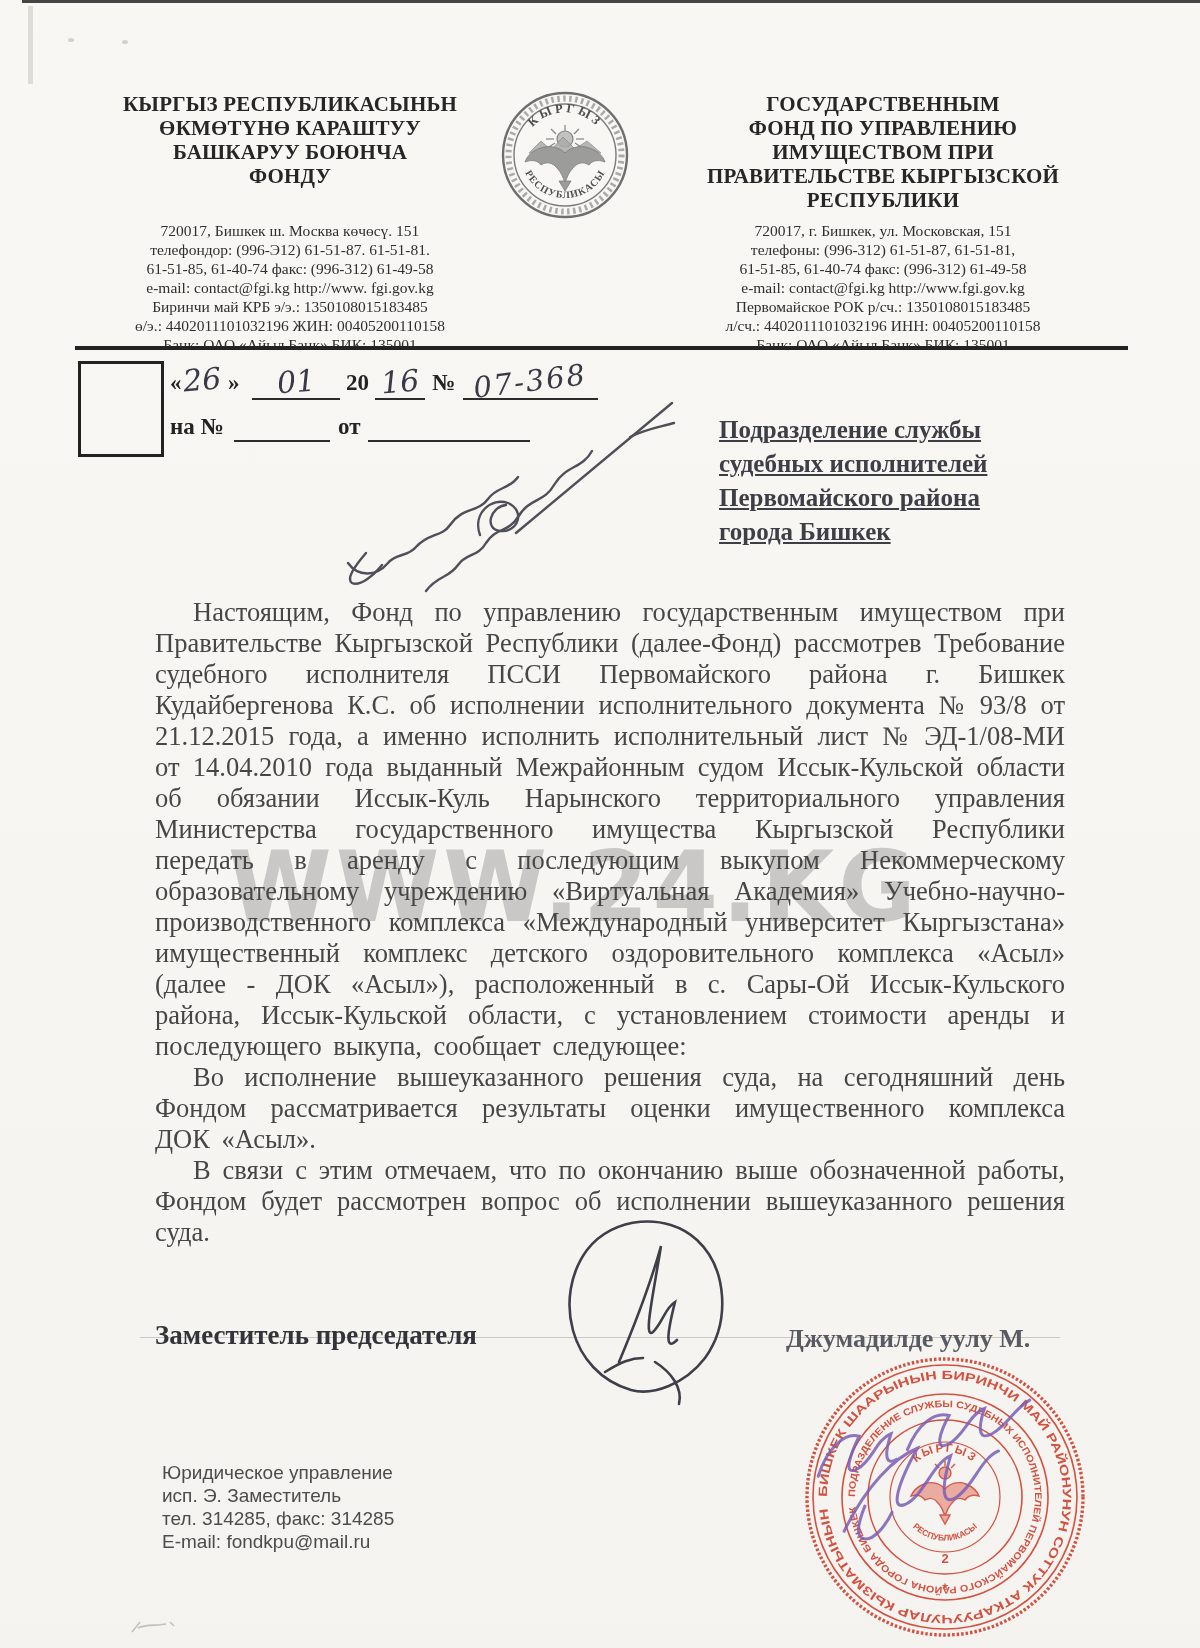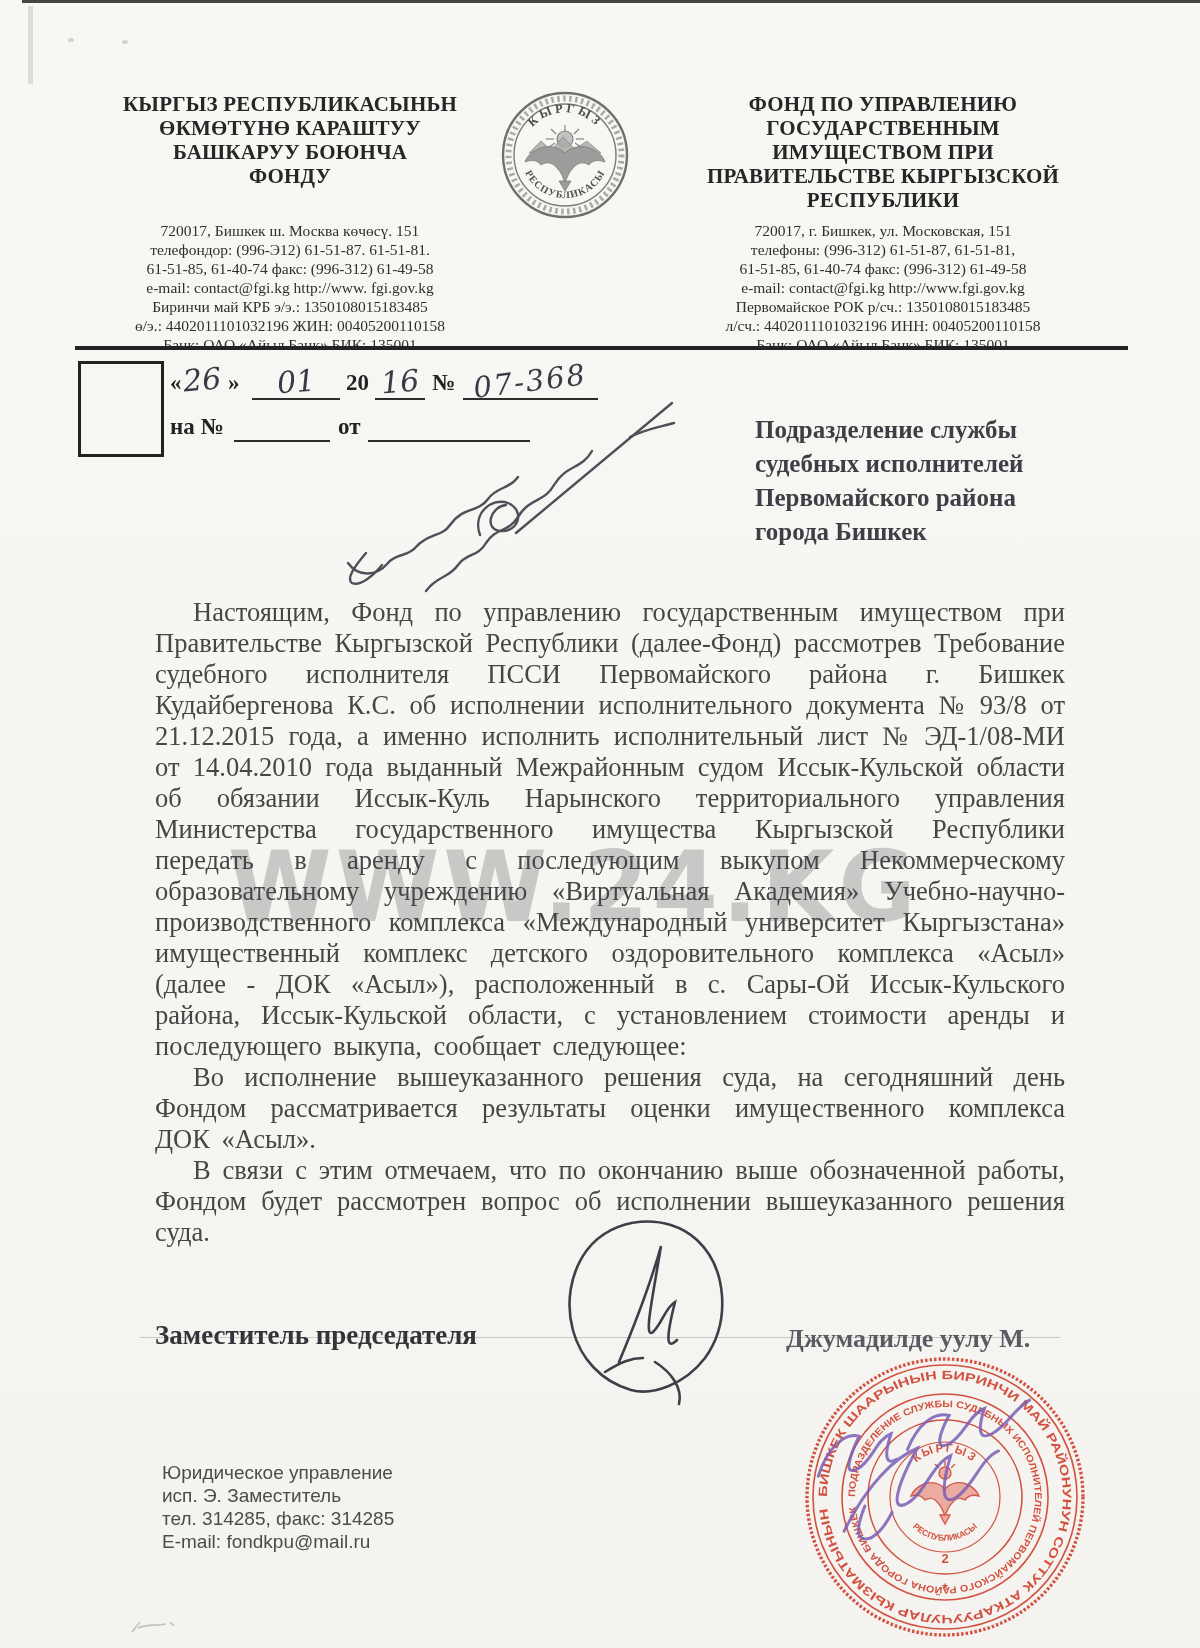--- a/index.html
+++ b/index.html
@@ -87,22 +87,22 @@
       <line x1="19" y1="-16" x2="11" y2="-16"></line>
         <line x1="-16" y1="-8" x2="-10" y2="-12"></line>
       <line x1="16" y1="-8" x2="10" y2="-12"></line>
     </g>
     <path d="M -36 -2 L -24 -14 L -14 -5 L -2 -18 L 10 -6 L 22 -14 L 36 -2 Z" fill="#ababa9" stroke="#808080" stroke-width=".8" opacity=".85"></path>
     <path d="M 0 -2 C -6 -8 -16 -10 -24 -7 C -33 -4 -38 1 -40 7 C -32 4 -27 6 -24 10 C -18 6 -12 8 -8 13 C -4 17 -2 22 0 28 C 2 22 4 17 8 13 C 12 8 18 6 24 10 C 27 6 32 4 40 7 C 38 1 33 -4 24 -7 C 16 -10 6 -8 0 -2 Z" fill="#9c9c9a" stroke="#7b7b7b" stroke-width=".8"></path>
     <path d="M -6 26 L 0 36 L 6 26 Z" fill="#9c9c9a" stroke="#7b7b7b" stroke-width=".8"></path>
   </svg>
 
   <div class="abs hdr-org" style="left:663px;top:92px;width:440px;">
+    <div>ГОСУДАРСТВЕННЫМ</div>
     <div>ФОНД ПО УПРАВЛЕНИЮ</div>
-    <div>ГОСУДАРСТВЕННЫМ</div>
     <div>ИМУЩЕСТВОМ ПРИ</div>
     <div>ПРАВИТЕЛЬСТВЕ КЫРГЫЗСКОЙ</div>
     <div>РЕСПУБЛИКИ</div>
   </div>
   <div class="abs hdr-det" style="left:663px;top:221px;width:440px;">
     <div>720017, г. Бишкек, ул. Московская, 151</div>
     <div>телефоны: (996-312) 61-51-87, 61-51-81,</div>
     <div>61-51-85, 61-40-74 факс: (996-312) 61-49-58</div>
     <div>e-mail: contact@fgi.kg http://www.fgi.gov.kg</div>
     <div>Первомайское РОК р/сч.: 1350108015183485</div>
@@ -138,21 +138,21 @@
     <g fill="none" stroke="#3d3d49" stroke-width="2.4" stroke-linecap="round" opacity=".9">
       <path d="M 18 178 C 28 192, 46 192, 58 178 C 66 168, 78 172, 86 162 C 98 148, 112 152, 120 140 C 132 122, 148 128, 158 114 C 166 102, 180 104, 188 92"></path>
       <path d="M 150 150 C 142 128, 162 112, 178 118 C 196 126, 188 148, 170 146 C 154 144, 160 122, 176 120"></path>
       <path d="M 96 206 C 108 190, 118 194, 128 180 C 136 168, 148 172, 156 158 C 166 142, 178 148, 188 132 C 200 112, 214 118, 224 100 C 236 80, 252 84, 262 66"></path>
       <path d="M 186 148 L 342 18"></path>
       <path d="M 300 52 C 316 44, 330 42, 344 38"></path>
       <path d="M 36 168 C 24 182, 16 194, 22 198 C 30 202, 44 190, 52 180"></path>
     </g>
   </svg>
 
-  <div class="abs addr" style="left:755px;top:413px;width:310px;">
+  <div class="abs addr" style="left:719px;top:413px;width:310px;text-decoration:underline;">
     <div>Подразделение службы</div>
     <div>судебных исполнителей</div>
     <div>Первомайского района</div>
     <div>города Бишкек</div>
   </div>
 
   <div class="abs body-text" style="left:155px;top:597px;width:910px;">
     <p>Настоящим, Фонд по управлению государственным имуществом при Правительстве Кыргызской Республики (далее-Фонд) рассмотрев Требование судебного исполнителя ПССИ Первомайского района г. Бишкек Кудайбергенова К.С. об исполнении исполнительного документа № 93/8 от 21.12.2015 года, а именно исполнить исполнительный лист № ЭД-1/08-МИ от 14.04.2010 года выданный Межрайонным судом Иссык-Кульской области об обязании Иссык-Куль Нарынского территориального управления Министерства государственного имущества Кыргызской Республики передать в аренду с последующим выкупом Некоммерческому образовательному учреждению «Виртуальная Академия» Учебно-научно-производственного комплекса «Международный университет Кыргызстана» имущественный комплекс детского оздоровительного комплекса «Асыл» (далее - ДОК «Асыл»), расположенный в с. Сары-Ой Иссык-Кульского района, Иссык-Кульской области, с установлением стоимости аренды и последующего выкупа, сообщает следующее:</p>
     <p>Во исполнение вышеуказанного решения суда, на сегодняшний день Фондом рассматривается результаты оценки имущественного комплекса ДОК «Асыл».</p>
     <p>В связи с этим отмечаем, что по окончанию выше обозначенной работы, Фондом будет рассмотрен вопрос об исполнении вышеуказанного решения суда.</p>

